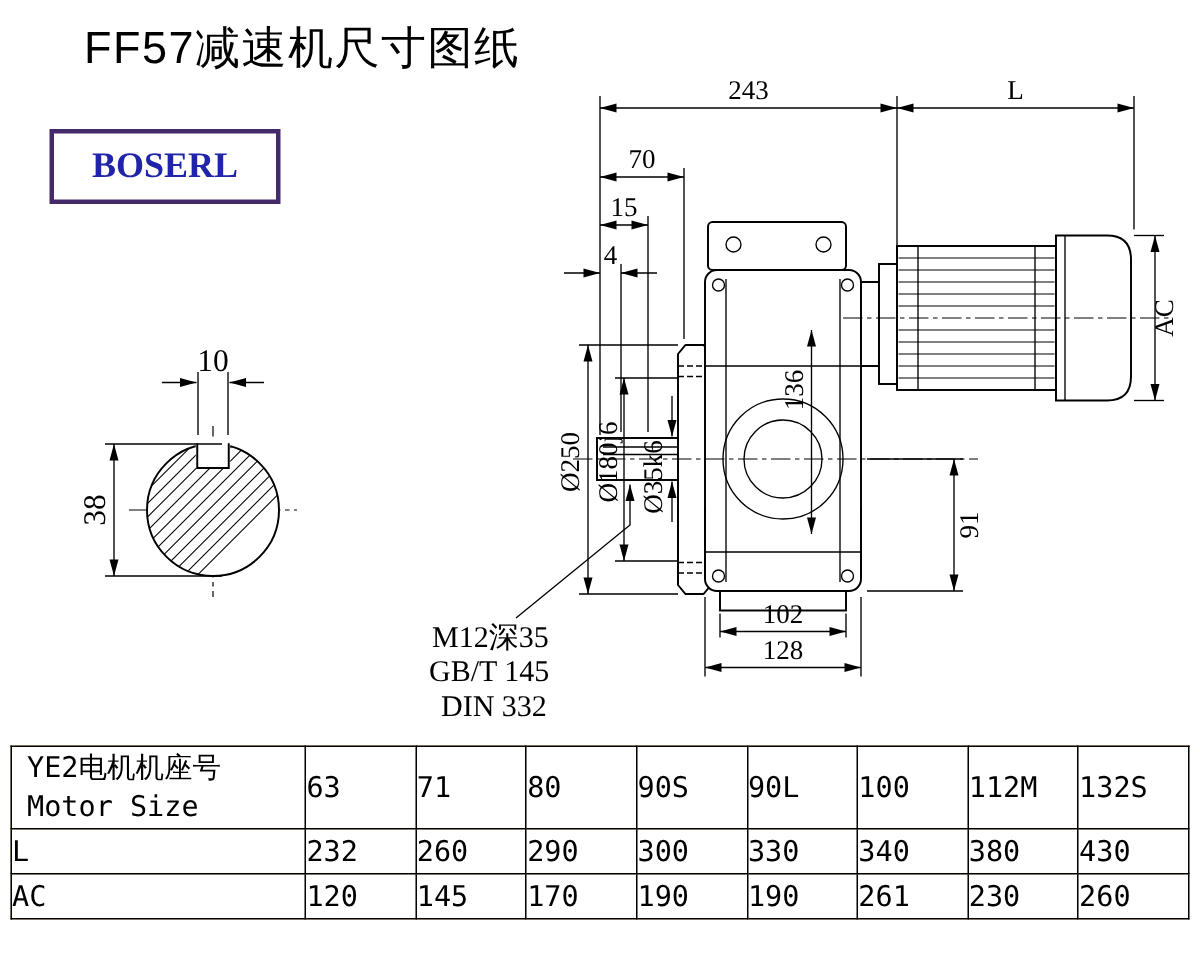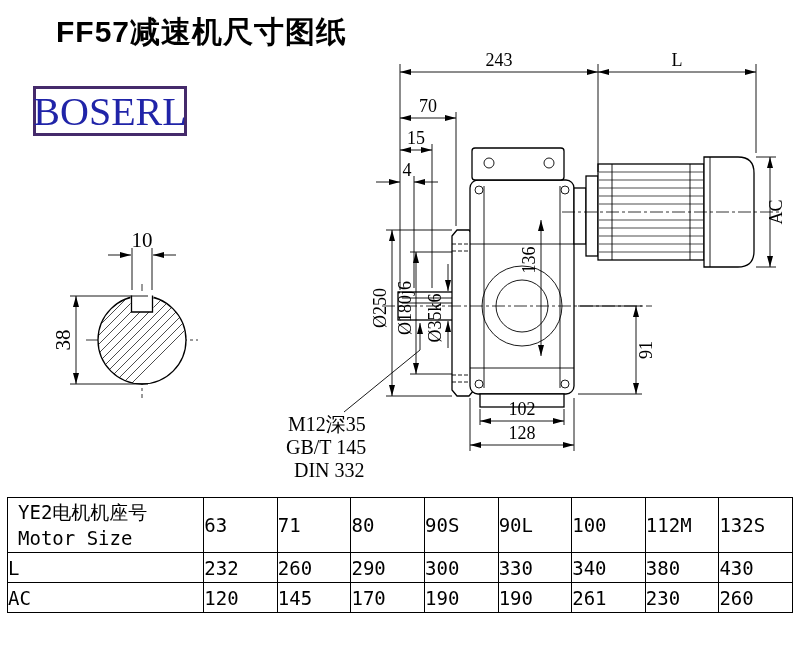--- a/index.html
+++ b/index.html
@@ -1,21 +1,21 @@
 <!DOCTYPE html>
 <html><head>
 <meta charset="utf-8">
 <style>
   html,body{margin:0;padding:0;background:#fff}
   .page{position:relative;width:800px;height:646px;background:#fff;overflow:hidden;
         font-family:"Liberation Sans",sans-serif;color:#000}
-  .title{position:absolute;left:56px;top:12px;font-size:30px;font-weight:bold;letter-spacing:1px;z-index:3}
+  .title{position:absolute;left:56px;top:12px;font-size:30px;font-weight:normal;letter-spacing:1px;z-index:3}
   .logo{position:absolute;left:33px;top:86px;width:148px;height:44px;border:3px solid #452a6b;
         display:flex;align-items:center;justify-content:center;z-index:3;
-        font-family:"Liberation Serif",serif;font-weight:normal;font-size:40px;color:#2024a8;background:#fff}
+        font-family:"Liberation Serif",serif;font-weight:bold;font-size:24px;color:#2024a8;background:#fff}
   svg.draw{position:absolute;left:0;top:0;z-index:1}
   .o{fill:#fff;stroke:#000;stroke-width:1.3}
   .on{fill:none;stroke:#000;stroke-width:1.3}
   .i{fill:none;stroke:#000;stroke-width:0.9}
   .dash{fill:none;stroke:#000;stroke-width:0.9;stroke-dasharray:4 2}
   .d{fill:none;stroke:#000;stroke-width:0.9;marker-start:url(#ar);marker-end:url(#ar)}
   .de{fill:none;stroke:#000;stroke-width:0.9;marker-end:url(#ar)}
   .cl{fill:none;stroke:#000;stroke-width:0.8;stroke-dasharray:13 3 3 3}
   .hl{stroke:#000;stroke-width:0.7}
   .w{fill:#fff;stroke:none}

